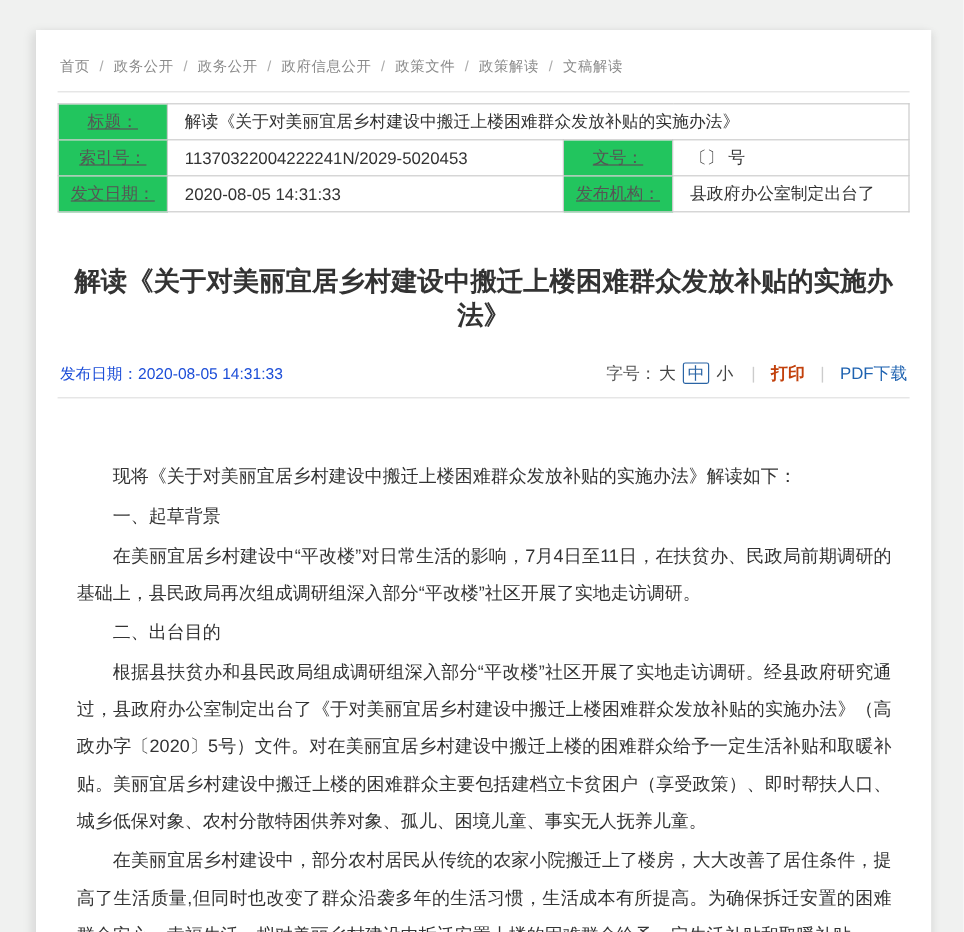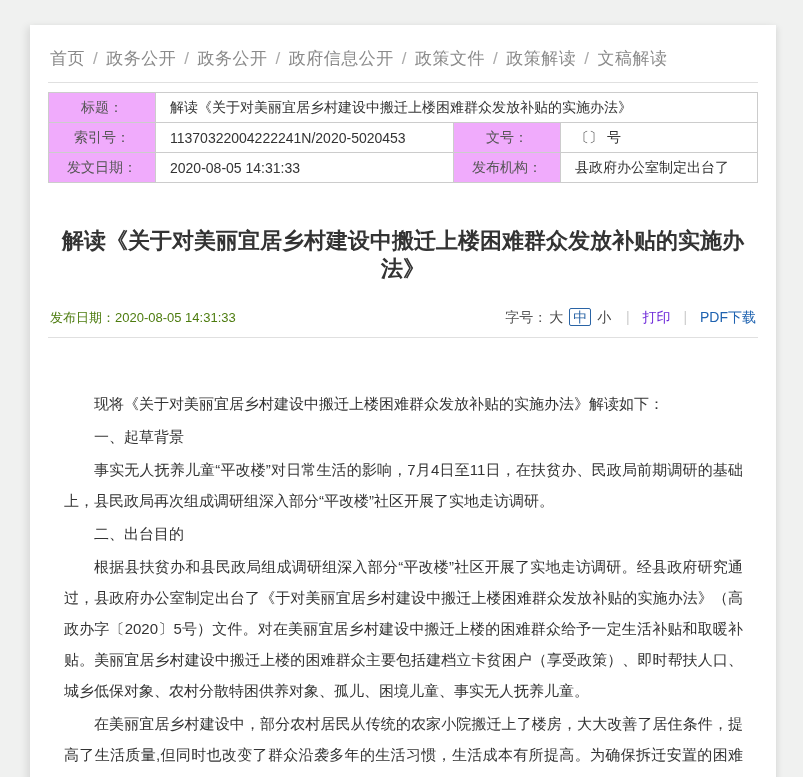--- a/index.html
+++ b/index.html
@@ -12,45 +12,46 @@
   .panel {
     width: 746px;
     margin: 25px auto 0 30px;
     background: #ffffff;
     min-height: 752px;
     padding: 14px 18px 30px 18px;
     box-shadow: -3px 2px 8px rgba(0,0,0,0.10), 3px 2px 6px rgba(0,0,0,0.05);
   }
   
   .breadcrumb {
-    font-size: 17px;
+    font-size: 12px;
     color: #8a8a8a;
     padding: 8px 2px 12px 2px;
     letter-spacing: 0.5px;
   }
   .bc-link { color: #8a8a8a; text-decoration: none; cursor: pointer; }
   .bc-sep { color: #aaa; margin: 0 8px; }
   .divider { border-top: 1px solid #e0e0e0; }
   
   table.meta {
     width: 100%;
     border-collapse: collapse;
     margin-top: 9px;
     font-size: 14px;
   }
   table.meta td {
     border: 1px solid #cccccc;
     height: 30px;
     vertical-align: middle;
   }
   table.meta td.lbl {
-    background: #f0abfc;
+    background: #22c55e;
     color: #555;
     text-align: center;
-    width: 107px;
+    width: 91px;
+    text-decoration: underline;
   }
   table.meta td.val {
     background: #ffffff;
     color: #333;
     padding-left: 14px;
   }
   table.meta td.val-narrow { width: 197px; }
   
   .title {
     margin-top: 44px;
@@ -62,33 +63,33 @@
   }
   
   .toolbar {
     display: flex;
     justify-content: space-between;
     align-items: center;
     margin-top: 26px;
     padding: 0 2px 10px 2px;
     font-size: 13px;
   }
-  .pubdate { color: #4d7c0f; }
+  .pubdate { color: #1d4ed8; }
   .tools { color: #555; font-size: 14px; }
   .tools a { text-decoration: none; cursor: pointer; }
   .font-opt { color: #444; margin: 0 2px; }
   .font-opt.active {
     color: #2a64a5;
     border: 1px solid #2a64a5;
     border-radius: 2px;
     padding: 0px 3px;
     margin: 0 4px;
   }
   .sep { color: #ccc; margin: 0 9px; }
-  .print-link { color: #6d28d9; }
+  .print-link { color: #c2410c; font-weight: bold; }
   .pdf-link { color: #1e62b0; }
   
   .article-body {
     margin-top: 50px;
     padding: 0 13px 0 14px;
     font-size: 15px;
     color: #333;
   }
   .article-body p {
     text-indent: 2em;
@@ -106,21 +107,21 @@
   <div class="divider"></div>
 
   <table class="meta">
     <tbody>
         <tr>
       <td class="lbl">标题：</td>
       <td class="val" colspan="3">解读《关于对美丽宜居乡村建设中搬迁上楼困难群众发放补贴的实施办法》</td>
     </tr>
     <tr>
       <td class="lbl">索引号：</td>
-      <td class="val">11370322004222241N/2020-5020453</td>
+      <td class="val">11370322004222241N/2029-5020453</td>
       <td class="lbl">文号：</td>
       <td class="val val-narrow">〔〕 号</td>
     </tr>
     <tr>
       <td class="lbl">发文日期：</td>
       <td class="val">2020-08-05 14:31:33</td>
       <td class="lbl">发布机构：</td>
       <td class="val val-narrow">县政府办公室制定出台了</td>
     </tr>
   </tbody>
@@ -136,19 +137,19 @@
       <a class="print-link">打印</a>
       <span class="sep">|</span>
       <a class="pdf-link">PDF下载</a>
     </span>
   </div>
   <div class="divider"></div>
 
   <div class="article-body">
       <p>现将《关于对美丽宜居乡村建设中搬迁上楼困难群众发放补贴的实施办法》解读如下：</p>
       <p>一、起草背景</p>
-      <p>事实无人抚养儿童“平改楼”对日常生活的影响，7月4日至11日，在扶贫办、民政局前期调研的基础上，县民政局再次组成调研组深入部分“平改楼”社区开展了实地走访调研。</p>
+      <p>在美丽宜居乡村建设中“平改楼”对日常生活的影响，7月4日至11日，在扶贫办、民政局前期调研的基础上，县民政局再次组成调研组深入部分“平改楼”社区开展了实地走访调研。</p>
       <p>二、出台目的</p>
       <p>根据县扶贫办和县民政局组成调研组深入部分“平改楼”社区开展了实地走访调研。经县政府研究通过，县政府办公室制定出台了《于对美丽宜居乡村建设中搬迁上楼困难群众发放补贴的实施办法》（高政办字〔2020〕5号）文件。对在美丽宜居乡村建设中搬迁上楼的困难群众给予一定生活补贴和取暖补贴。美丽宜居乡村建设中搬迁上楼的困难群众主要包括建档立卡贫困户（享受政策）、即时帮扶人口、城乡低保对象、农村分散特困供养对象、孤儿、困境儿童、事实无人抚养儿童。</p>
       <p>在美丽宜居乡村建设中，部分农村居民从传统的农家小院搬迁上了楼房，大大改善了居住条件，提高了生活质量,但同时也改变了群众沿袭多年的生活习惯，生活成本有所提高。为确保拆迁安置的困难群众安心、幸福生活，拟对美丽乡村建设中拆迁安置上楼的困难群众给予一定生活补贴和取暖补贴。</p>
     </div>
 
 </div>
 
 </body></html>

